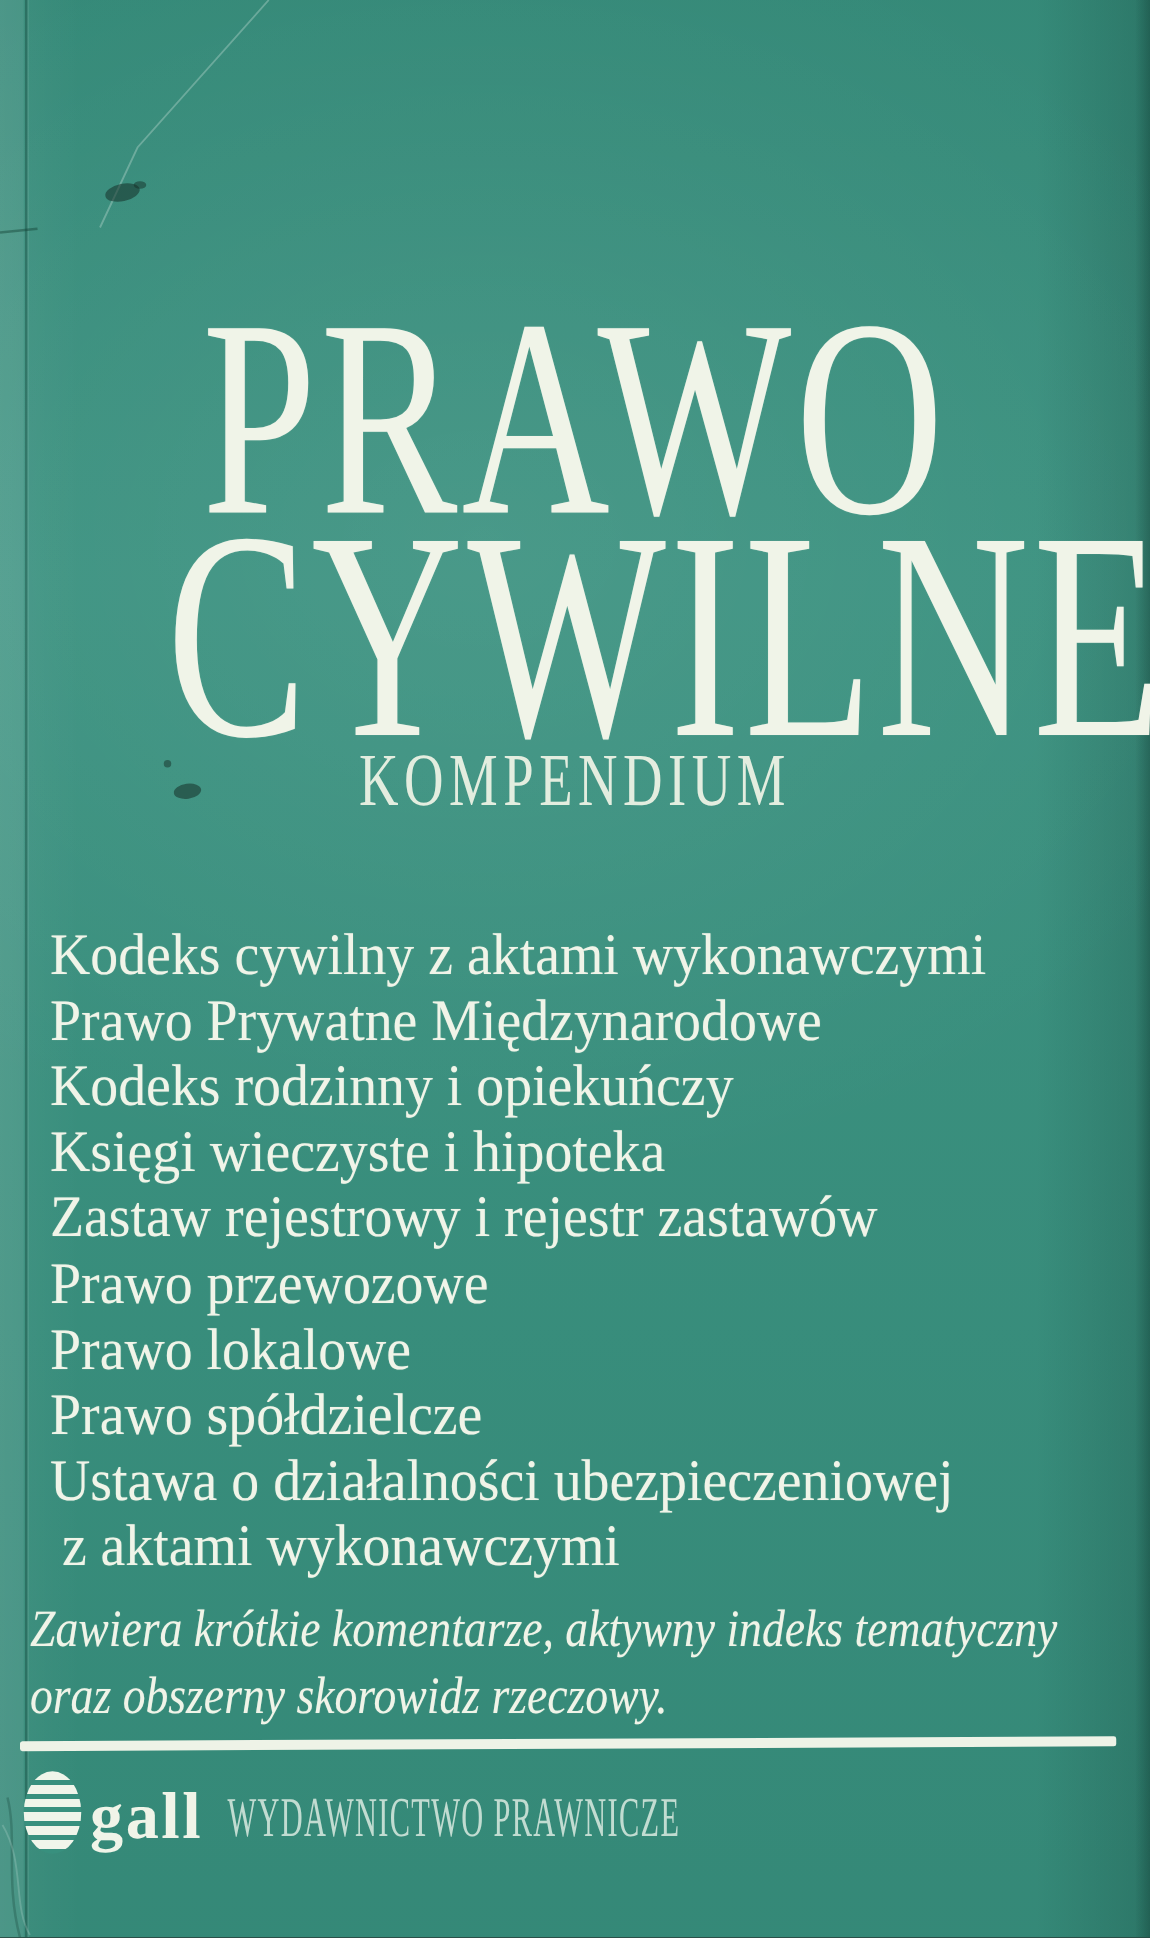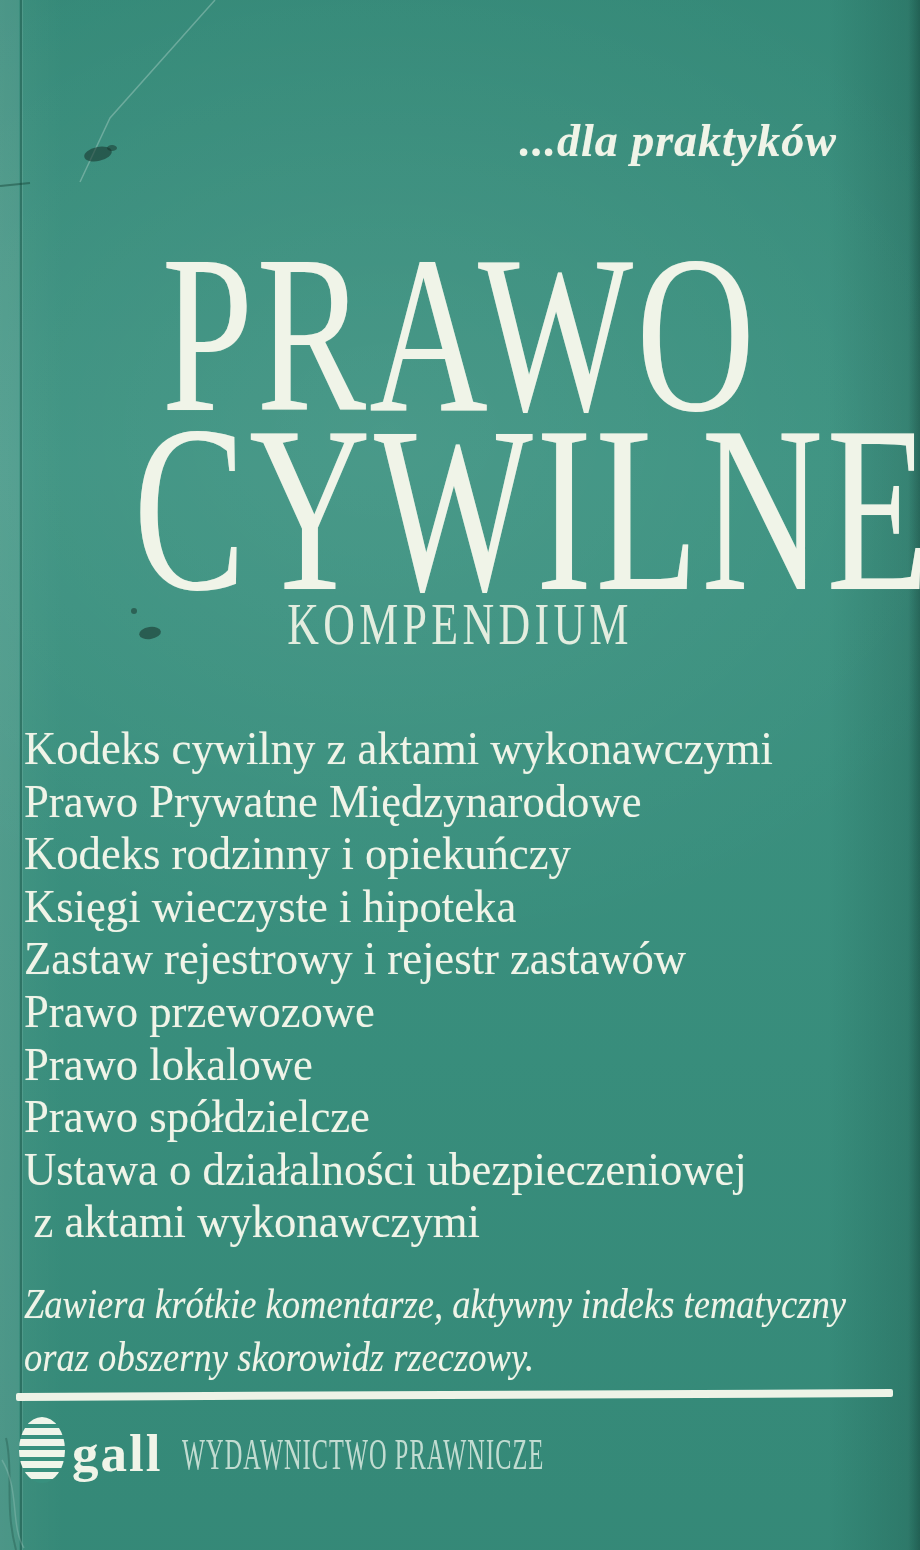--- a/index.html
+++ b/index.html
@@ -41,21 +41,21 @@
     text-shadow:0 0 1px rgba(240,245,235,0.4);
   }
   .subtitle{
     position:absolute;top:594px;left:0;right:0;text-align:center;
     font-size:60px;line-height:1;letter-spacing:6px;white-space:nowrap;
     transform:scaleX(0.73);
     color:#e3eddf;
   }
   .contents{
     position:absolute;left:24px;top:722px;
-    margin:0;padding:0;list-style:none;
+    margin:16px;padding:0;list-style:none;
     font-size:47px;
   }
   .contents li{
     height:52.6px;line-height:52.6px;white-space:nowrap;
     transform:scaleX(0.95);transform-origin:left center;
     text-shadow:0 0 1px rgba(240,245,235,0.35);
   }
   .contents li:last-child{padding-left:10px;}
   .note{
     position:absolute;left:24px;top:1278px;
@@ -99,21 +99,20 @@
     <path d="M215,0 L110,118 L80,182" stroke="rgba(225,240,233,0.30)" stroke-width="1.5" fill="none"></path>
     <path d="M0,186 L30,183" stroke="rgba(20,66,54,0.45)" stroke-width="2" fill="none"></path>
     <ellipse cx="98" cy="154" rx="14" ry="7" fill="rgba(22,48,40,0.55)" transform="rotate(-12 98 154)"></ellipse>
     <ellipse cx="112" cy="148" rx="5" ry="3" fill="rgba(22,48,40,0.5)"></ellipse>
     <circle cx="134" cy="611" r="3" fill="rgba(22,48,40,0.5)"></circle>
     <ellipse cx="150" cy="633" rx="11" ry="6" fill="rgba(22,48,40,0.55)" transform="rotate(-8 150 633)"></ellipse>
     <path d="M6,1438 C14,1470 4,1505 16,1550" stroke="rgba(18,60,50,0.28)" stroke-width="2" fill="none"></path>
     <path d="M2,1460 C20,1490 10,1525 24,1548" stroke="rgba(225,240,233,0.20)" stroke-width="1.5" fill="none"></path>
   </svg>
 
-  <div class="tagline">...dla praktyków</div>
 
   <div class="title-line1">PRAWO</div>
   <div class="title-line2">CYWILNE</div>
 
   <div class="subtitle">KOMPENDIUM</div>
 
   <ul class="contents">
     <li>Kodeks cywilny z aktami wykonawczymi</li>
     <li>Prawo Prywatne Międzynarodowe</li>
     <li>Kodeks rodzinny i opiekuńczy</li>

